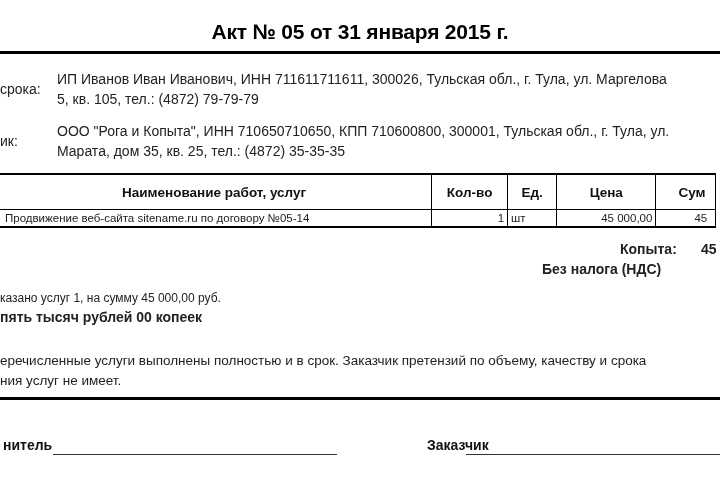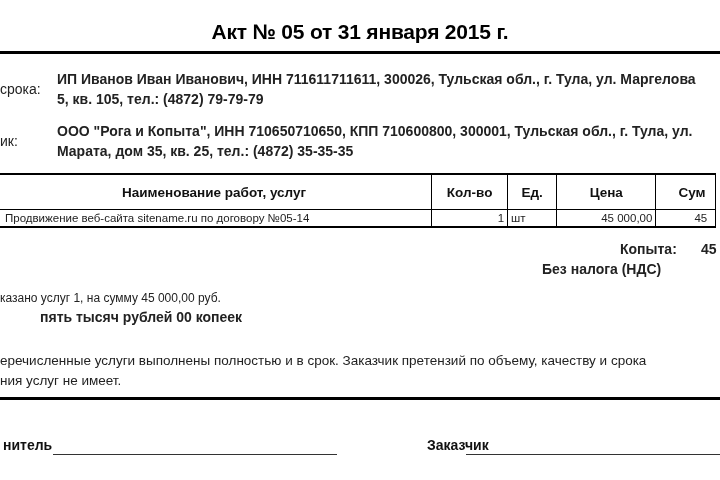--- a/index.html
+++ b/index.html
@@ -9,21 +9,21 @@
     font-family: "Liberation Sans", sans-serif;
   }
   .abs { position: absolute; white-space: nowrap; }
   .title {
     left: 0; width: 720px; top: 20px; text-align: center;
     font-size: 21px; font-weight: bold; letter-spacing: -0.2px;
     padding-left: 0; box-sizing: border-box;
   }
   .title-rule { left: 0; top: 51px; width: 720px; height: 3px; background: #000; }
   .party-label { font-size: 14px; color: #222; }
-  .party-text { font-size: 14px; font-weight: bold; color: #222; line-height: 20px; }
+  .party-text { font-size: 14px; font-weight: normal; color: #222; line-height: 20px; }
   table.items {
     position: absolute; left: -4px; top: 173px;
     border-collapse: collapse; font-size: 13px;
   }
   table.items td, table.items th {
     border: 1px solid #000; padding: 0 3px; white-space: nowrap; overflow: hidden;
   }
   table.items th { font-weight: bold; font-size: 13.5px; height: 34px; text-align: center; color: #111; }
   table.items td { font-size: 11.5px; height: 16px; color: #222; }
   table.items { border-top: 2px solid #000; border-bottom: 2px solid #000; }
@@ -76,21 +76,21 @@
       <td class="num" style="text-align:left; padding-left:38px;">45</td>
     </tr>
   </tbody>
 </table>
 
 <div class="abs totals" style="left:620px; top:241px;">Копыта:</div>
 <div class="abs totals" style="left:701px; top:241px;">45</div>
 <div class="abs totals" style="left:542px; top:261px;">Без налога (НДС)</div>
 
 <div class="abs summary" style="left:0; top:291px;">казано услуг 1, на сумму 45 000,00 руб.</div>
-<div class="abs sum-words" style="left:0; top:309px;margin-left:40px;">пять тысяч рублей 00 копеек</div>
+<div class="abs sum-words" style="left:0; top:309px;">пять тысяч рублей 00 копеек</div>
 
 <div class="abs notice" style="left:0; top:351px;">еречисленные услуги выполнены полностью и в срок. Заказчик претензий по объему, качеству и срока</div>
 <div class="abs notice" style="left:0; top:371px;">ния услуг не имеет.</div>
 
 <div class="abs bottom-rule"></div>
 
 <div class="abs sign-label" style="left:3px; top:437px;text-align:center;">нитель</div>
 <div class="abs sign-line" style="left:53px; top:454px; width:284px;"></div>
 <div class="abs sign-label" style="left:391px; top:437px;margin-left:36px;">Заказчик</div>
 <div class="abs sign-line" style="left:466px; top:454px; width:254px;"></div>

